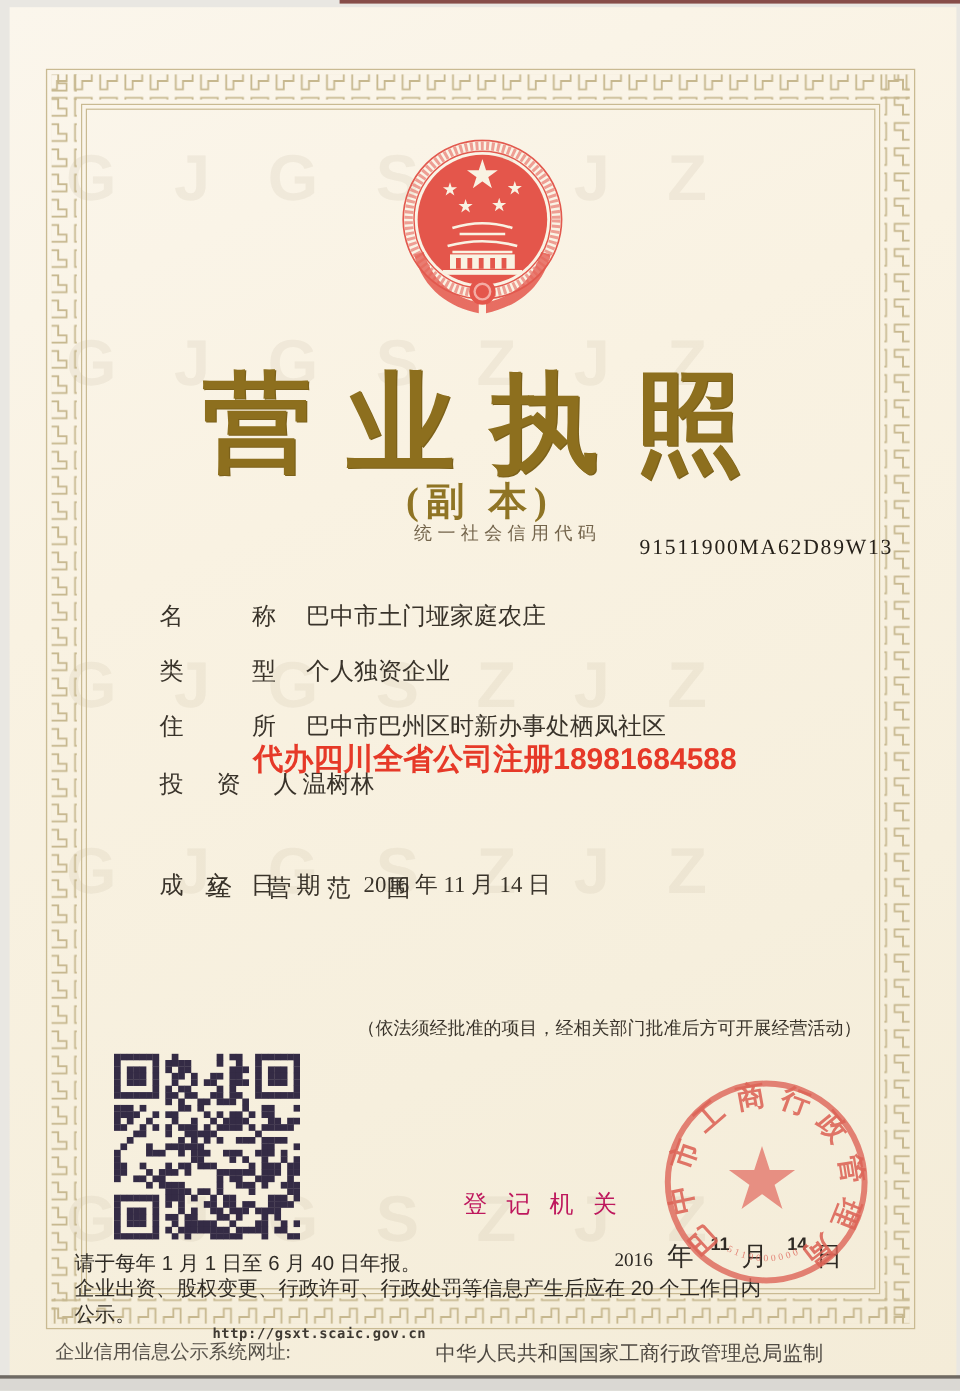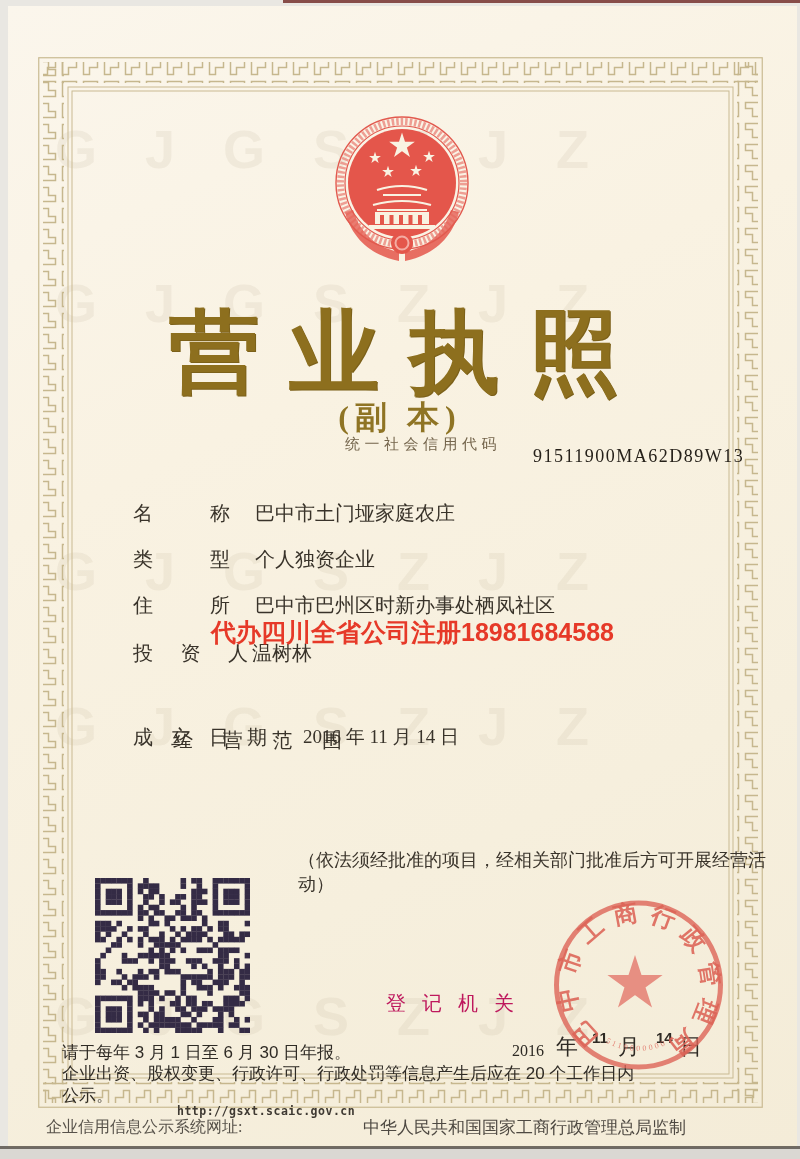--- a/index.html
+++ b/index.html
@@ -28,21 +28,21 @@
   .row-label{left:133px;text-align:justify;text-align-last:justify;text-justify:inter-character;
              font-size:20px;color:#39332a;z-index:2;}
   .row-value{font-size:20px;color:#39332a;z-index:2;white-space:nowrap;}
   .lw2{width:97px;} .lw3{width:115px;} .lw4{width:134px;} .lw5{width:169px;margin-left:40px;}
   .r1{top:500px;} .r2{top:546px;} .r3{top:592px;} .r4{top:640px;} .r5{top:684px;margin-top:40px;} .r6{top:727px;}
   .vx{left:255px;} .vx4{left:252px;} .vx5{left:303px;font-size:19px;}
   .scope-value{left:308px;top:727px;width:437px;font-size:15px;line-height:30px;
                color:#39332a;z-index:2;}
   .promo{left:211px;top:616px;z-index:4;font-family:"Liberation Sans",sans-serif;
          font-weight:bold;font-size:25px;color:#e63928;white-space:nowrap;}
-  .note{left:298px;top:848px;font-size:18px;color:#3a342b;z-index:2;}
+  .note{left:298px;top:848px;font-size:15px;color:#3a342b;z-index:2;}
   .qr{left:95px;top:878px;width:155px;height:155px;z-index:2;}
   .reg-label{left:386px;top:966px;font-size:20px;letter-spacing:16px;color:#be185d;z-index:2;margin-top:24px;}
   .stamp{left:546px;top:896px;width:185px;height:185px;z-index:5;pointer-events:none;}
   .date-row{left:510px;top:1028px;width:210px;height:32px;z-index:3;}
   .date-row span{position:absolute;color:#2e2a24;}
   .d-year{left:2px;top:2px;font-size:16px;margin-top:12px;}
   .d-yu{left:46px;top:4px;font-size:22px;}
   .d-month{left:82px;top:1px;font-size:15px;font-family:"Liberation Sans",sans-serif;font-weight:bold;}
   .d-mu{left:108px;top:4px;font-size:22px;}
   .d-day{left:146px;top:1px;font-size:15px;font-family:"Liberation Sans",sans-serif;font-weight:bold;}
@@ -584,19 +584,19 @@
 
   <div class="abs date-row">
     <span class="d-year">2016</span>
     <span class="d-yu">年</span>
     <span class="d-month">11</span>
     <span class="d-mu">月</span>
     <span class="d-day">14</span>
     <span class="d-du">日</span>
   </div>
 
-  <div class="abs annual1">请于每年 3 月 1 日至 6 月 30 日年报。</div>
+  <div class="abs annual1">请于每年 1 月 1 日至 6 月 40 日年报。</div>
   <div class="abs annual2">企业出资、股权变更、行政许可、行政处罚等信息产生后应在 20 个工作日内公示。</div>
   <div class="abs gsxt">http://gsxt.scaic.gov.cn</div>
   <div class="abs foot-left">企业信用信息公示系统网址:</div>
   <div class="abs foot-right">中华人民共和国国家工商行政管理总局监制</div>
 
 </div>
 
 </body></html>

